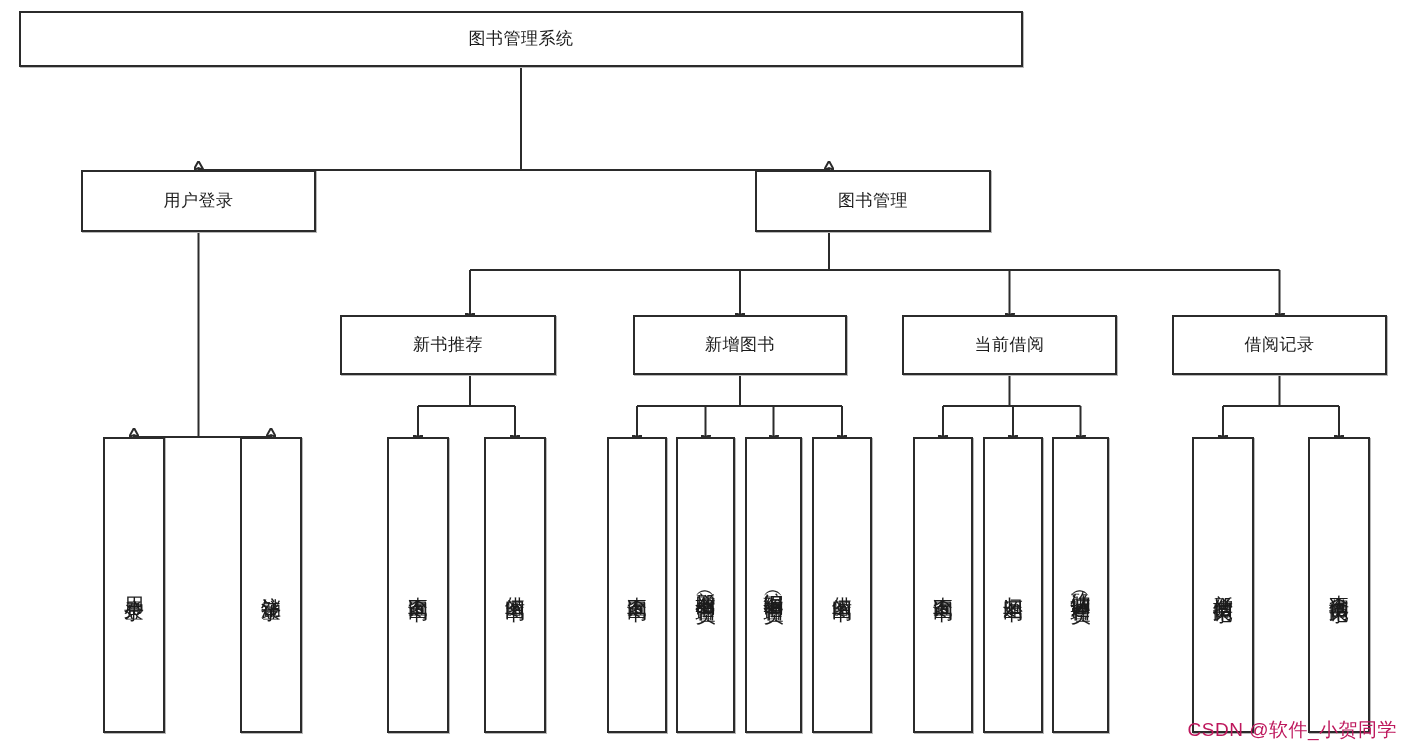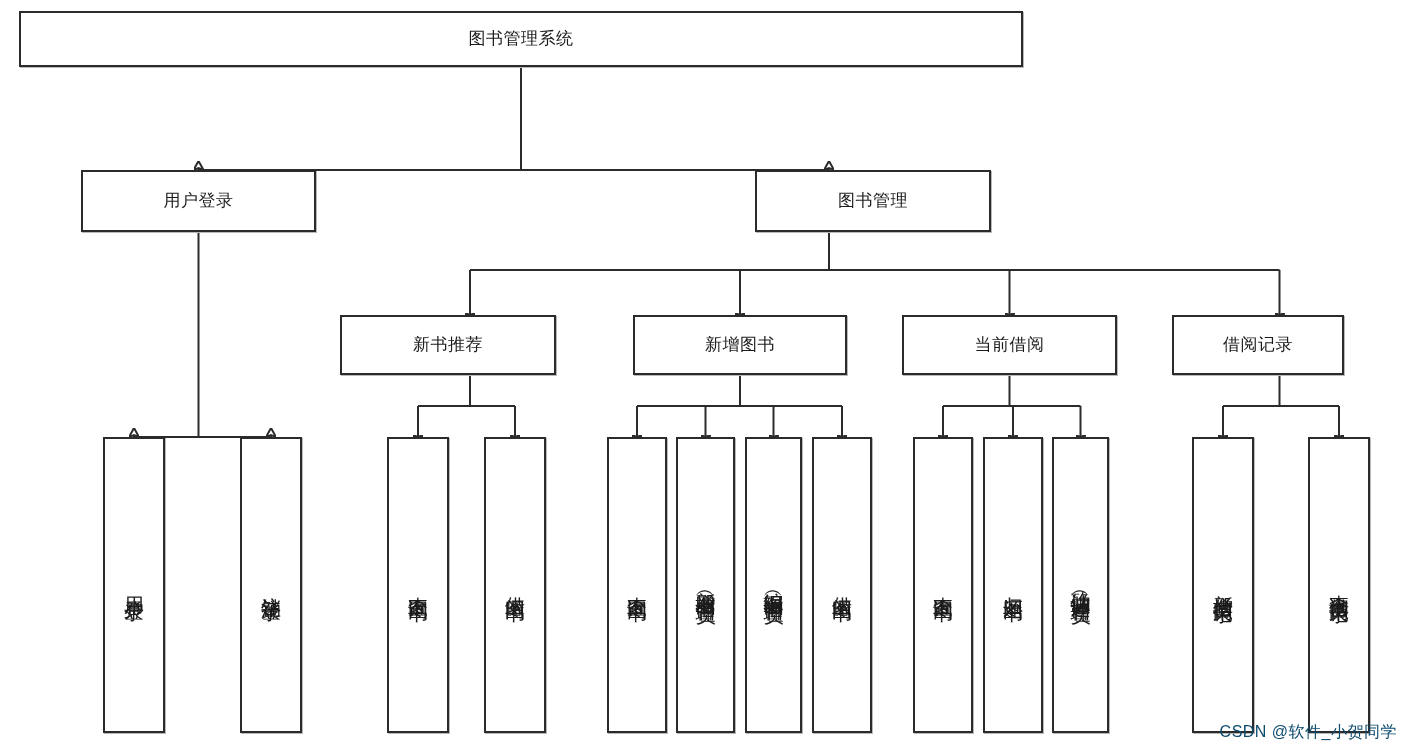--- a/index.html
+++ b/index.html
@@ -70,22 +70,22 @@
   #connectors path, #connectors line {
     stroke: #2b2b2b;
     stroke-width: 2;
     fill: none;
   }
   
   #watermark {
     position: absolute;
     right: 8px;
     bottom: 4px;
-    font-size: 16px;
-    color: #0c4a6e;
+    font-size: 19px;
+    color: #be185d;
     letter-spacing: 0.5px;
     white-space: nowrap;
     user-select: none;
   }
 </style>
 </head>
 <body>
 
 <div id="diagram-root">
 
@@ -144,21 +144,21 @@
       </div>
       <div class="node horizontal" style="left: 340px; top: 315px; width: 216px; height: 60px;">
         <div class="node-label">新书推荐</div>
       </div>
       <div class="node horizontal" style="left: 633px; top: 315px; width: 214px; height: 60px;">
         <div class="node-label">新增图书</div>
       </div>
       <div class="node horizontal" style="left: 902px; top: 315px; width: 215px; height: 60px;">
         <div class="node-label">当前借阅</div>
       </div>
-      <div class="node horizontal" style="left: 1172px; top: 315px; width: 172px; height: 60px;">
+      <div class="node horizontal" style="left: 1172px; top: 315px; width: 215px; height: 60px;">
         <div class="node-label">借阅记录</div>
       </div>
       <div class="node vertical" style="left: 103px; top: 437px; width: 62px; height: 296px;">
         <div class="node-label">用户登录</div>
       </div>
       <div class="node vertical" style="left: 240px; top: 437px; width: 62px; height: 296px;">
         <div class="node-label">注销登录</div>
       </div>
       <div class="node vertical" style="left: 387px; top: 437px; width: 62px; height: 296px;">
         <div class="node-label">查询图书</div>

